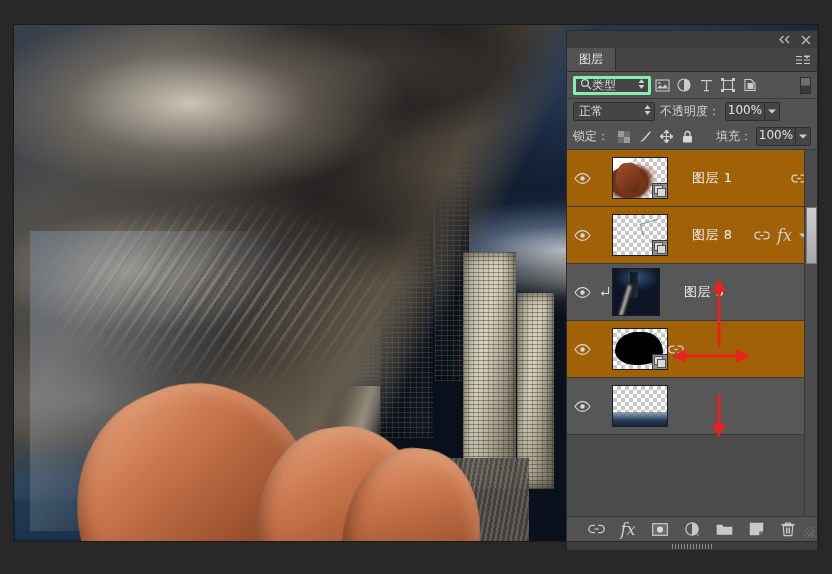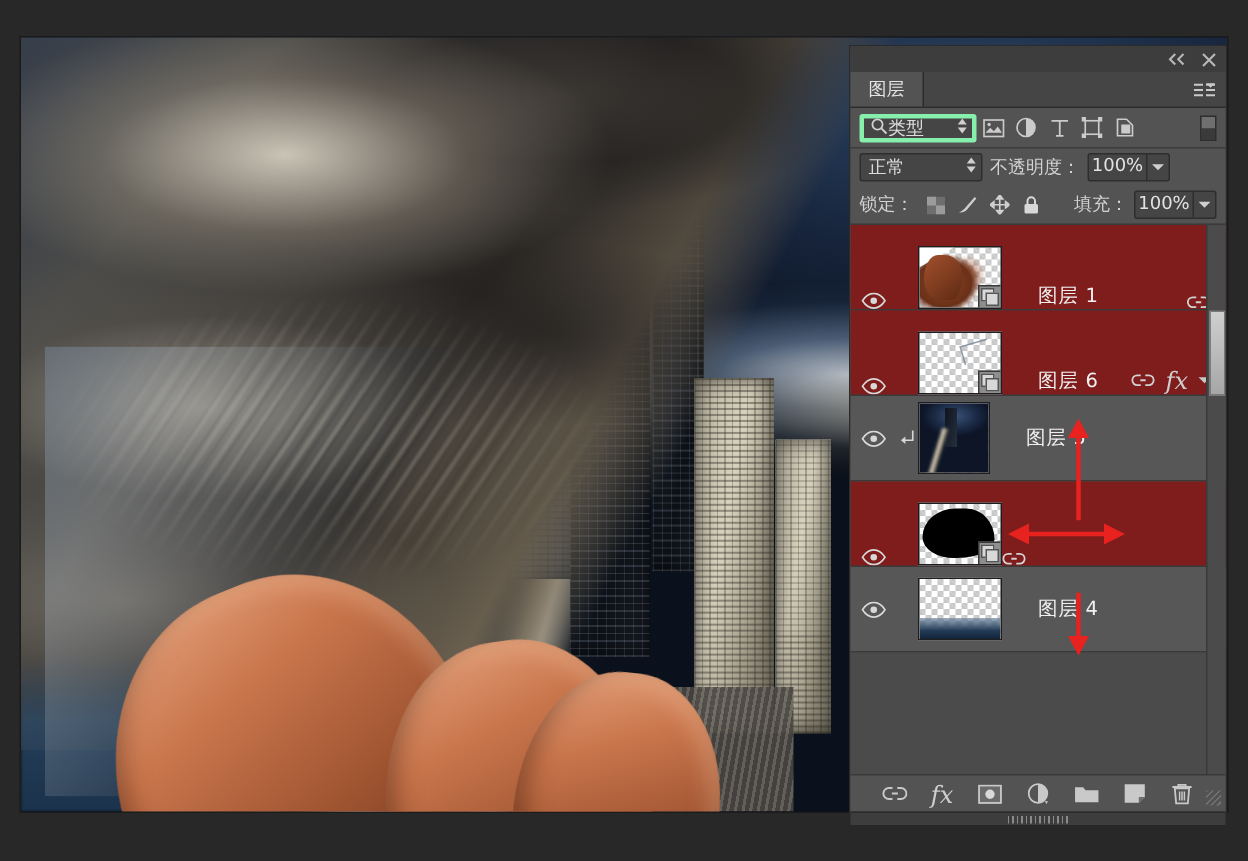--- a/index.html
+++ b/index.html
@@ -207,21 +207,21 @@
   
   .layers {
     flex: 1; background: #4b4b4b; position: relative; overflow: hidden;
     border-top: 1px solid #3a3a3a;
   }
   .layer-row {
     height: 57px; display: flex; align-items: center;
     border-bottom: 1px solid #3a3a3a; position: relative;
     background: #575757;
   }
-  .layer-row.selected { background: #7f1d1d; align-items: flex-end; }
+  .layer-row.selected { background: #a16207; }
   .eye-cell { width: 31px; display: flex; align-items: center; justify-content: center; flex: none; }
   .clip-cell { width: 14px; display: flex; align-items: center; justify-content: center; flex: none;
                font-size: 13px; color: #d6d6d6; }
   .thumb-wrap { flex: none; display: flex; align-items: center; }
   .thumb {
     width: 56px; height: 42px; border: 1px solid #1e1e1e; position: relative; overflow: hidden;
     background-color: #fff;
     background-image:
       linear-gradient(45deg, #c8c8c8 25%, transparent 25%, transparent 75%, #c8c8c8 75%),
       linear-gradient(45deg, #c8c8c8 25%, transparent 25%, transparent 75%, #c8c8c8 75%);
@@ -543,21 +543,21 @@
               <circle cx="8.5" cy="5.5" r="2.2" fill="#d8d8d8"></circle>
             </svg>
         </span>
         <span class="clip-cell"></span>
         <span class="thumb-wrap">
           <span class="thumb">
             <span class="tn tn-blank"></span>
             <span class="thumb-badge"></span>
           </span>
         </span>
-        <span class="layer-name">图层 6</span>
+        <span class="layer-name">图层 8</span>
         <span class="row-icons">
           <span class="ri">
             <svg width="16" height="9" viewBox="0 0 16 9">
                 <path d="M6.2 4.5H9.8" stroke="#d2d2d2" stroke-width="1.2"></path>
                 <path d="M6.5 1.2H4.2a3.3 3.3 0 000 6.6h2.3M9.5 1.2h2.3a3.3 3.3 0 010 6.6H9.5" stroke="#d2d2d2" stroke-width="1.2" fill="none"></path>
               </svg>
           </span>
           <span class="ri fx-glyph">fx</span>
           <span class="ri chev">
             <svg width="8" height="5" viewBox="0 0 8 5">
@@ -621,21 +621,20 @@
             </svg>
         </span>
         <span class="clip-cell"></span>
         <span class="thumb-wrap">
           <span class="thumb">
             <span class="tn tn-sky2">
               <span class="tn-sea"></span>
             </span>
           </span>
         </span>
-        <span class="layer-name">图层 4</span>
         <span class="row-icons"></span>
       </div>
 
       <div class="list-scrollbar">
         <div class="list-thumb"></div>
       </div>
     </div>
 
     <div class="panel-footer">
       <span class="foot-btn">

